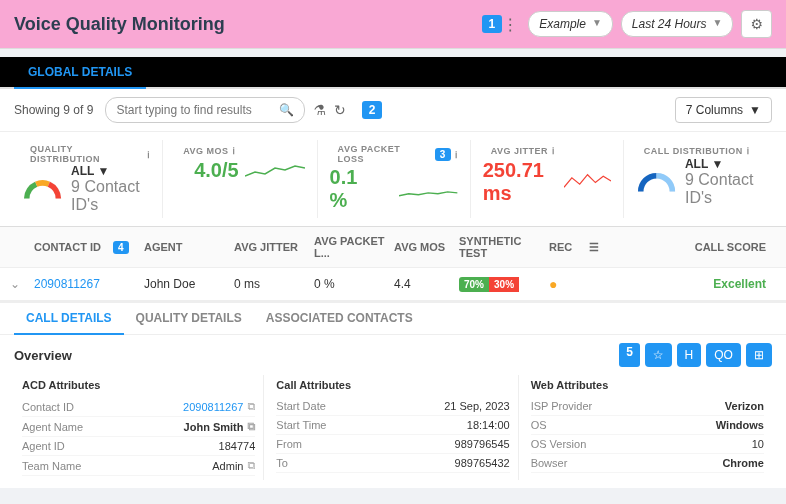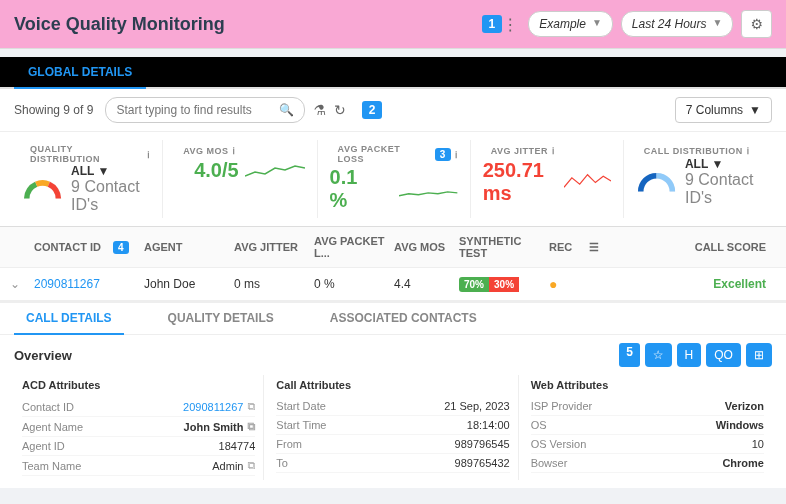--- a/index.html
+++ b/index.html
@@ -63,21 +63,21 @@
     
     .synthetic-bar { display: flex; border-radius: 3px; overflow: hidden; font-size: 10px; font-weight: bold; }
     .syn-green { background: #4caf50; color: #fff; padding: 2px 5px; }
     .syn-red { background: #f44336; color: #fff; padding: 2px 5px; }
 
     
     .rec-icon { color: #f9a825; font-size: 14px; }
 
     
     .detail-section { background: #fff; border-top: 2px solid #eee; }
-    .detail-tabs { display: flex; border-bottom: 1px solid #eee; padding: 0 14px; gap: 32px; }
+    .detail-tabs { display: flex; border-bottom: 1px solid #eee; padding: 0 14px; }
     .detail-tab { padding: 8px 12px; font-size: 12px; font-weight: bold; color: #888; cursor: pointer; border-bottom: 2px solid transparent; margin-bottom: -1px; }
     .detail-tab.active { color: #2196F3; border-bottom: 2px solid #2196F3; }
 
     .detail-content { padding: 8px 14px; }
     .overview-row { display: flex; align-items: center; justify-content: space-between; margin-bottom: 8px; }
     .overview-title { font-size: 13px; font-weight: bold; color: #333; }
     .detail-actions { display: flex; gap: 5px; }
     .action-btn { background: #2196F3; color: #fff; border: none; border-radius: 4px; padding: 5px 8px; cursor: pointer; font-size: 12px; }
 
     .attr-columns { display: flex; gap: 4px; }

